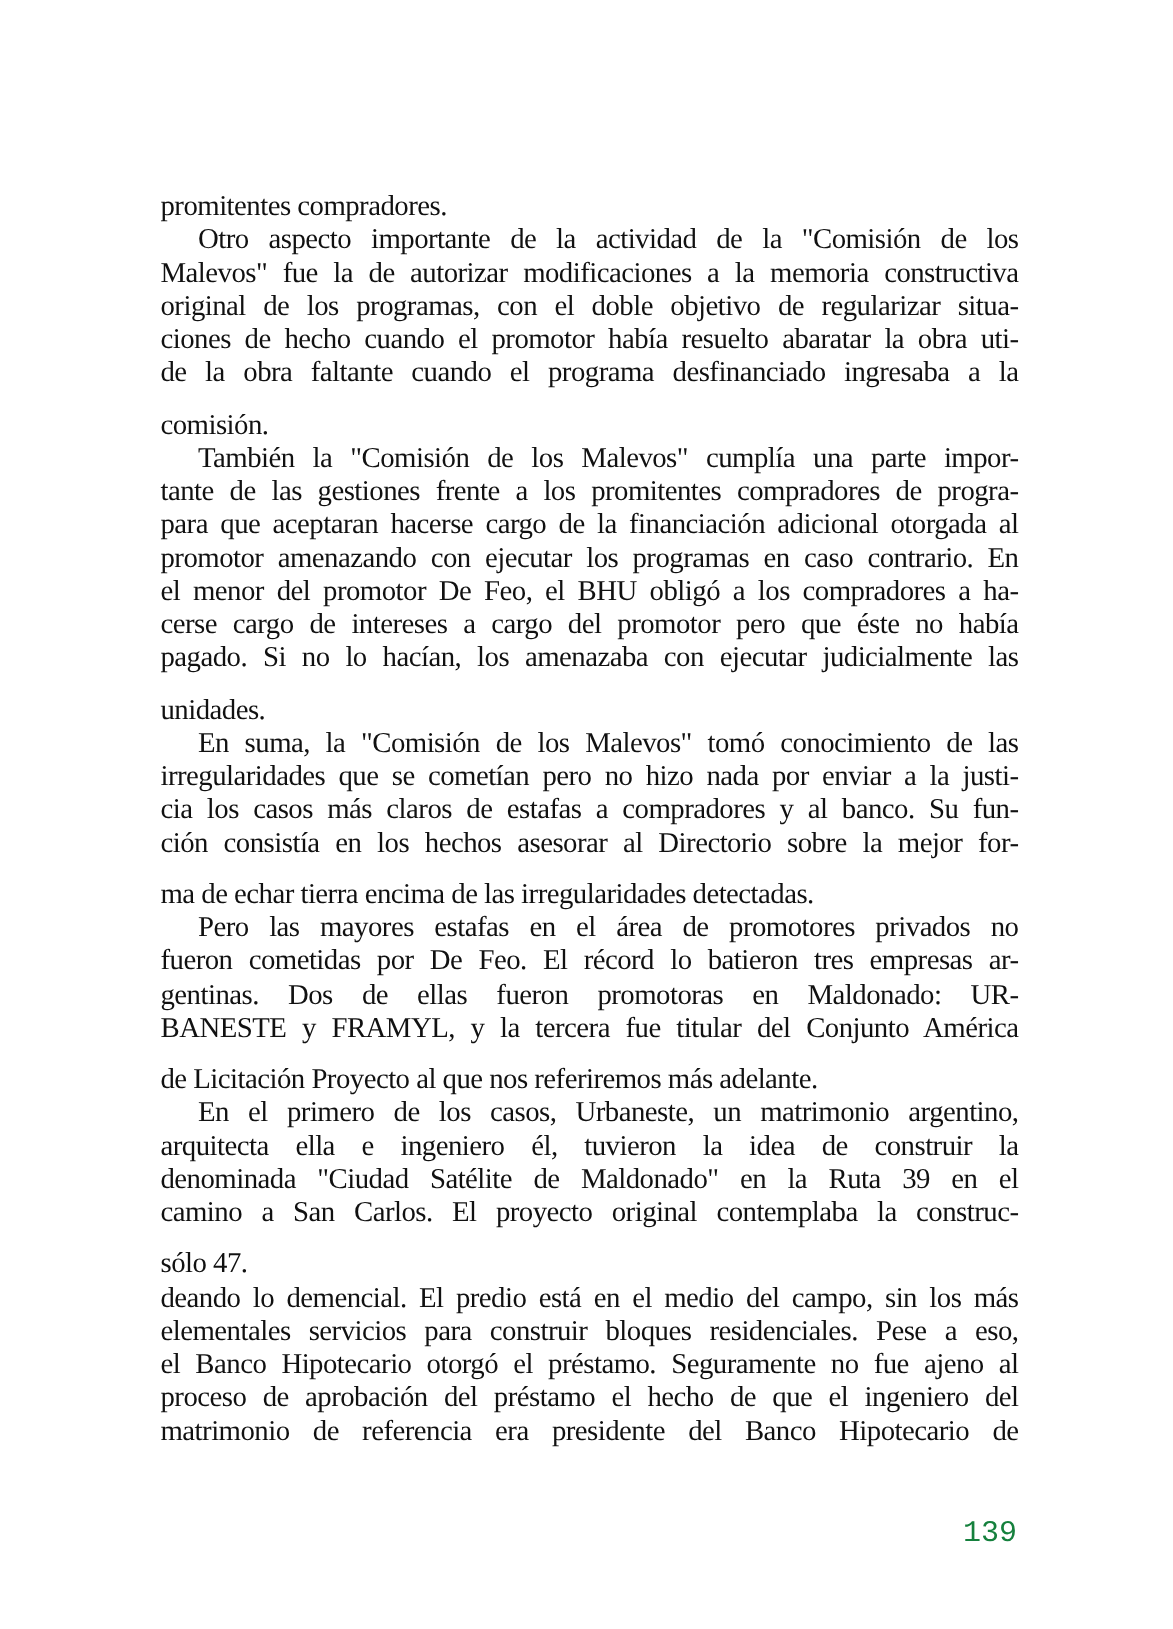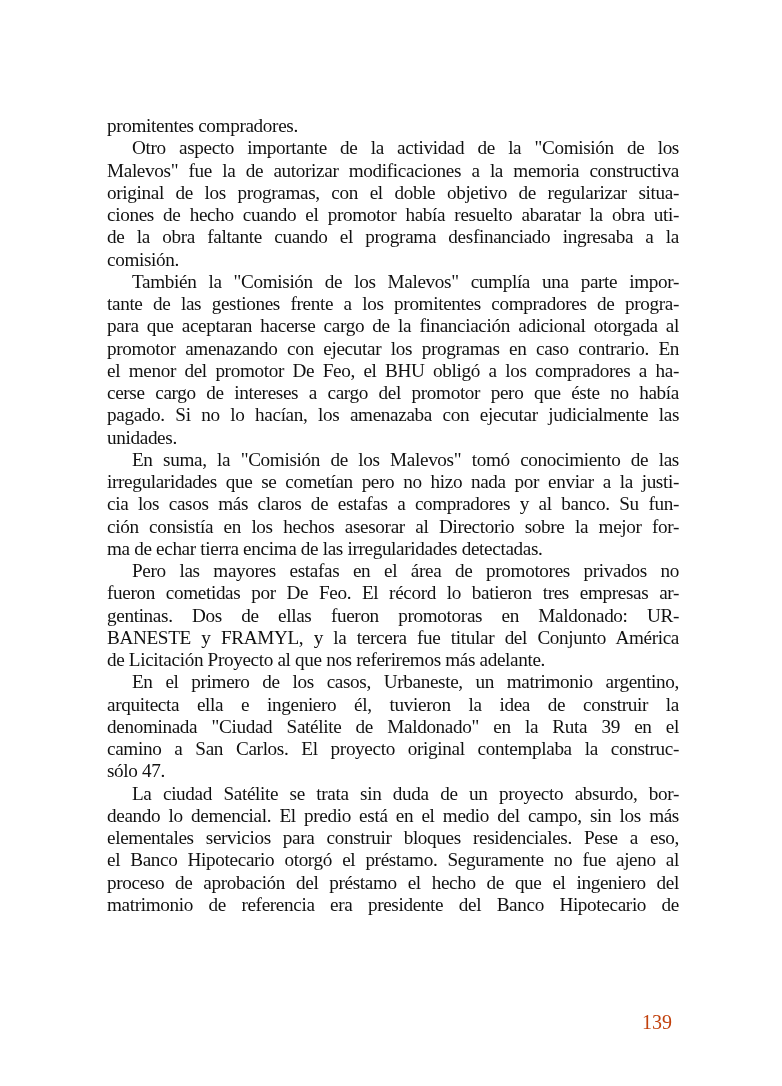--- a/index.html
+++ b/index.html
@@ -13,25 +13,25 @@
     font-family: "Liberation Serif", "DejaVu Serif", serif;
     font-size: 19.2px; color: #111111;
   }
   .line {
     height: 22.25px; line-height: 22.25px;
     white-space: nowrap;
     text-align: justify; text-align-last: justify;
     letter-spacing: -0.35px;
   }
   .line.indent { padding-left: 25px; }
-  .line.last { text-align-last: left; }
+  .line.last { text-align-last: left; margin-top: 12px; }
   .page-number {
     position: absolute; left: 642px; top: 1011px;
-    font-family: Liberation Serif, serif;
-    font-size: 20px; color: #c2410c; text-align: right;
+    font-family: Liberation Mono, monospace;
+    font-size: 20px; color: #15803d; text-align: right;
   }
 </style>
 </head>
 <body>
 
 <div class="page">
   <div class="text-block" id="text-block">
       <div class="paragraph">
         <div class="line last">promitentes compradores.</div>
       </div>
@@ -68,21 +68,20 @@
         <div class="line last">de Licitación Proyecto al que nos referiremos más adelante.</div>
       </div>
       <div class="paragraph">
         <div class="line indent">En el primero de los casos, Urbaneste, un matrimonio argentino,</div>
         <div class="line">arquitecta ella e ingeniero él, tuvieron la idea de construir la</div>
         <div class="line">denominada "Ciudad Satélite de Maldonado" en la Ruta 39 en el</div>
         <div class="line">camino a San Carlos. El proyecto original contemplaba la construc-</div>
         <div class="line last">sólo 47.</div>
       </div>
       <div class="paragraph">
-        <div class="line indent">La ciudad Satélite se trata sin duda de un proyecto absurdo, bor-</div>
         <div class="line">deando lo demencial. El predio está en el medio del campo, sin los más</div>
         <div class="line">elementales servicios para construir bloques residenciales. Pese a eso,</div>
         <div class="line">el Banco Hipotecario otorgó el préstamo. Seguramente no fue ajeno al</div>
         <div class="line">proceso de aprobación del préstamo el hecho de que el ingeniero del</div>
         <div class="line">matrimonio de referencia era presidente del Banco Hipotecario de</div>
       </div>
     </div>
   <div class="page-number">139</div>
 </div>
 

